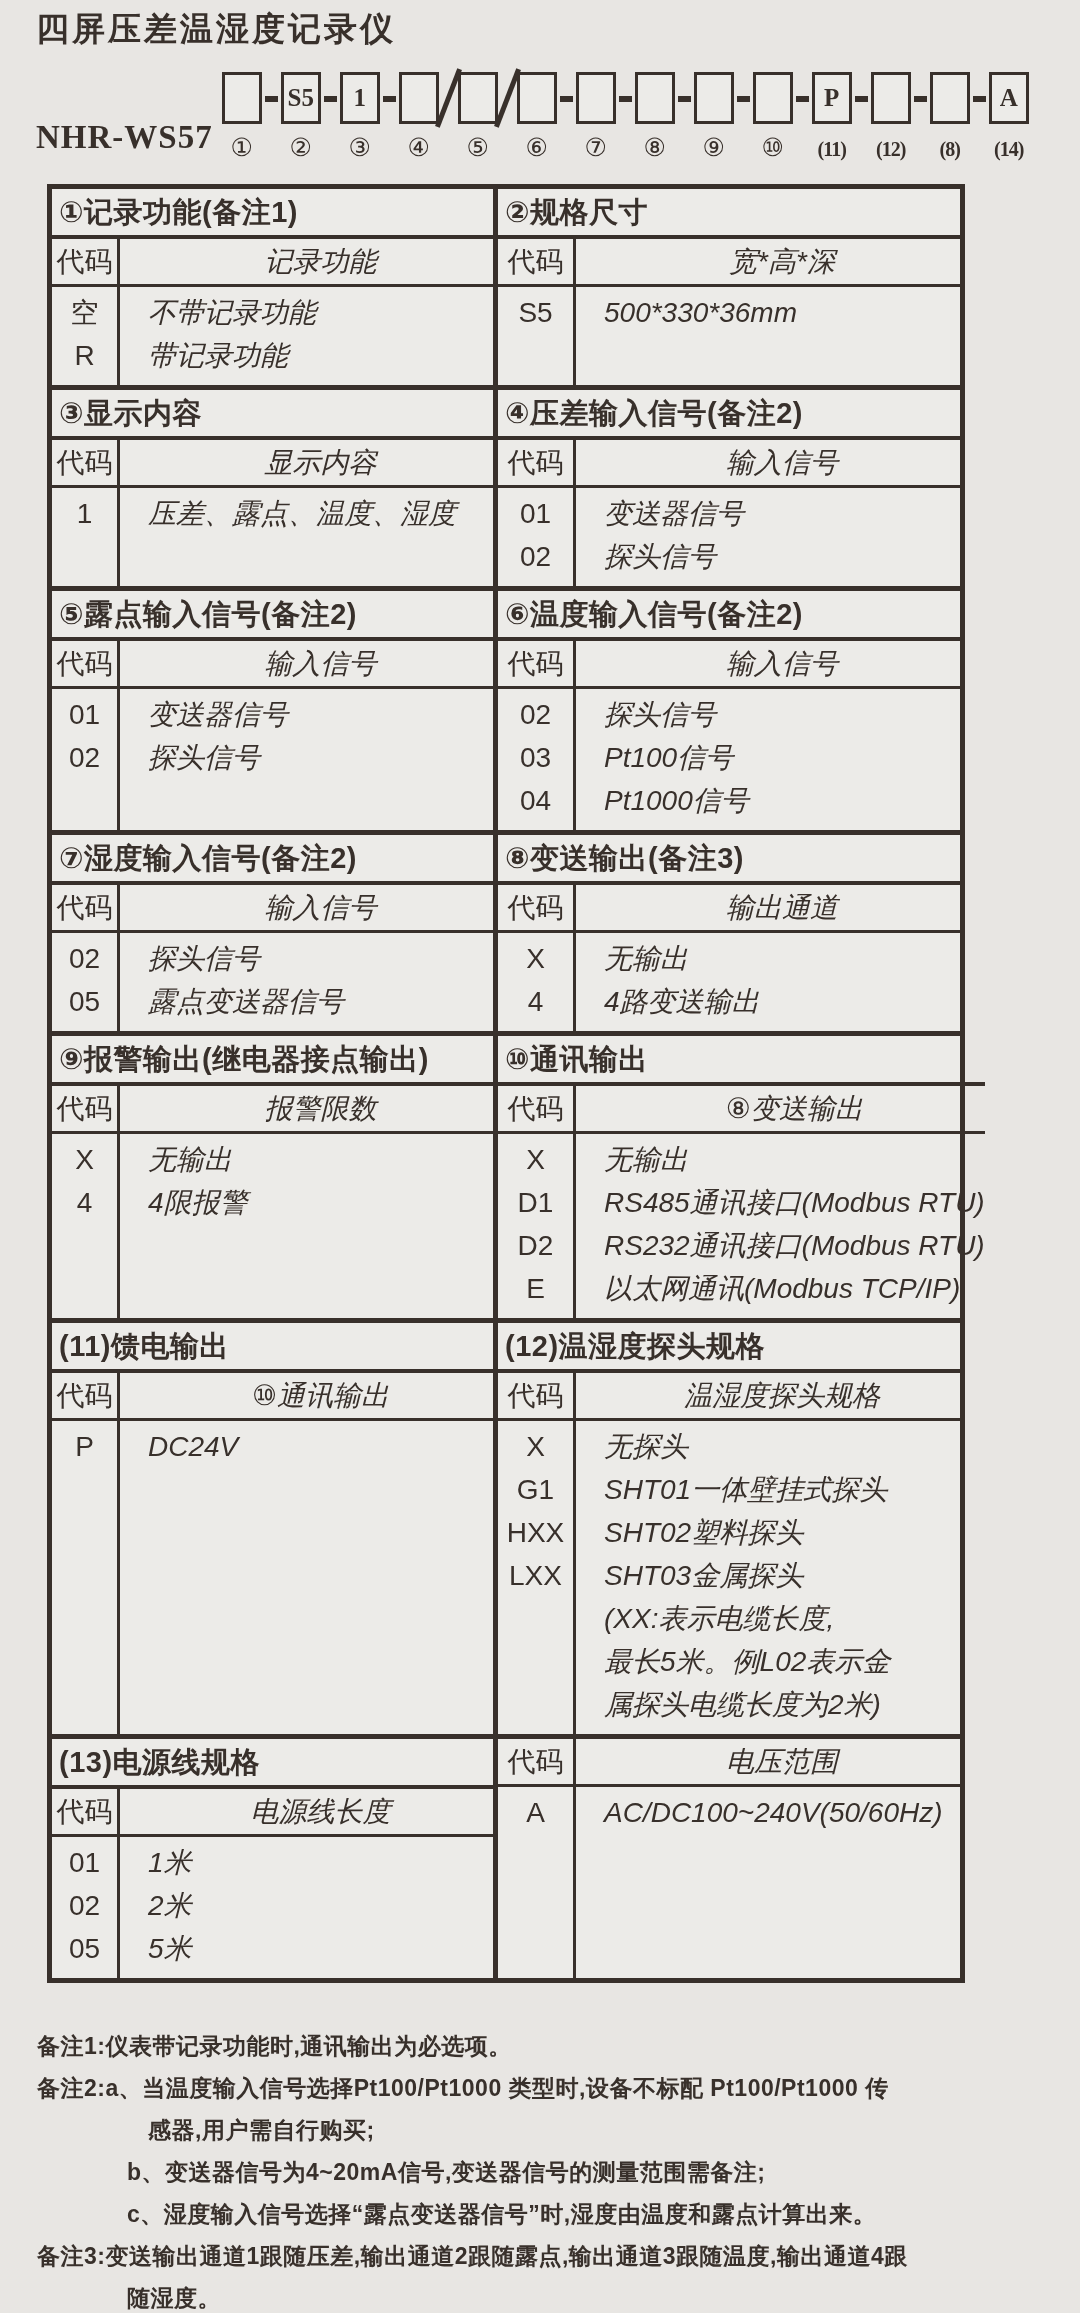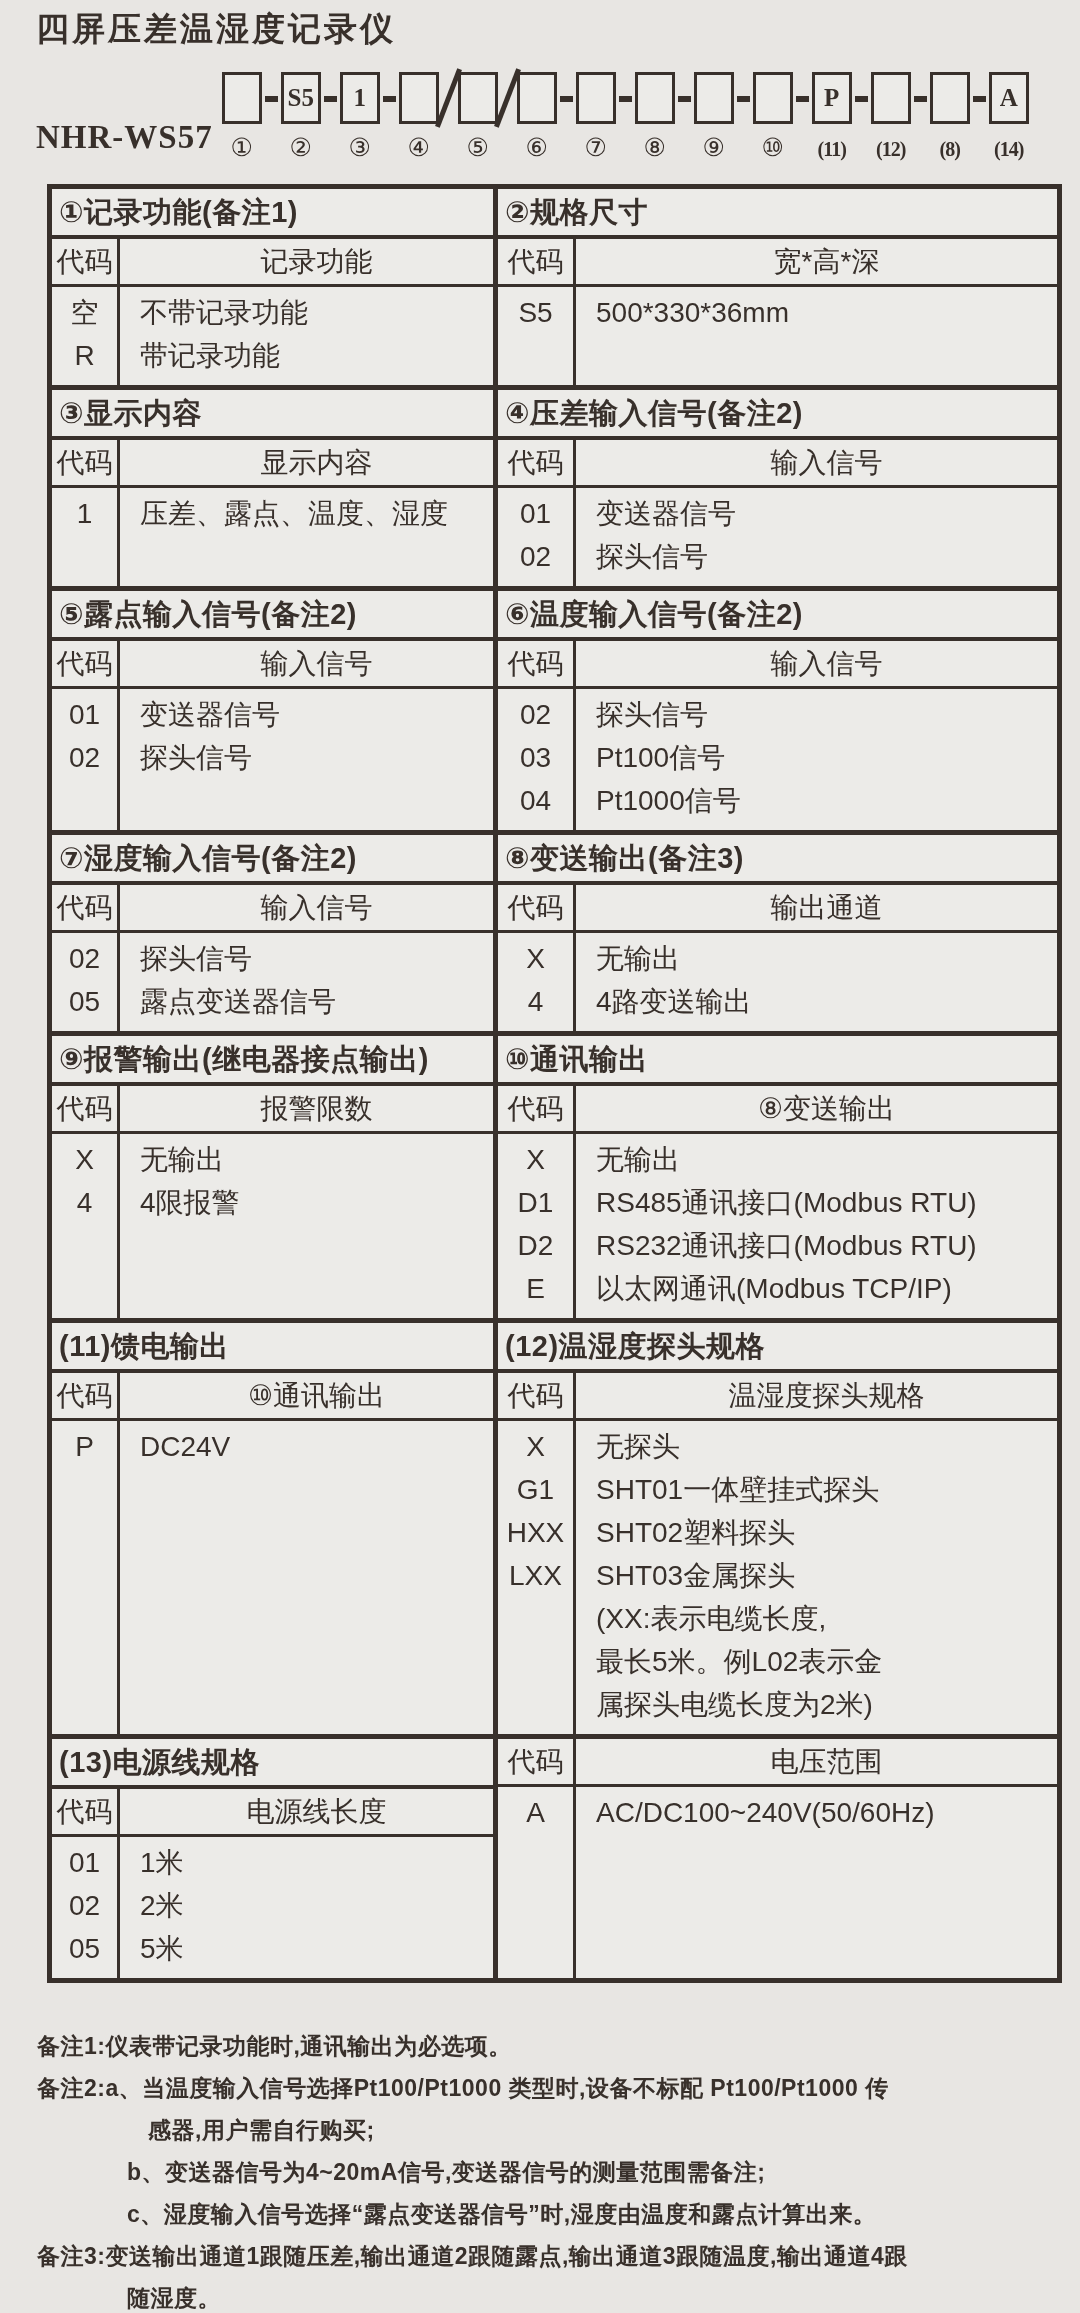--- a/index.html
+++ b/index.html
@@ -77,21 +77,21 @@
   .slash-sep {
     width: 5px;
     height: 62px;
     background: #38302b;
     margin: -5px 7px 0 7px;
     transform: rotate(21deg);
   }
 
   
   .order-table {
-    width: 1015px;
+    width: 918px;
     box-sizing: border-box;
     margin: 20px 0 0 47px;
     border: 5px solid #38302b;
     background: #ecebe8;
   }
   .pair {
     display: flex;
   }
   .pair + .pair {
     border-top: 5px solid #38302b;
@@ -140,22 +140,23 @@
     flex: none;
     box-sizing: border-box;
     border-right: 3px solid #38302b;
     text-align: center;
   }
   .sec.right .col-code {
     width: 78px;
   }
   .col-desc {
     flex: 1;
-    padding-left: 20px;
+    padding-left: 28px;
     overflow: hidden;
+    font-style: italic;
   }
   .sec-body .col-code,
   .sec-body .col-desc {
     padding-top: 4px;
     padding-bottom: 8px;
   }
   .line {
     height: 43px;
     line-height: 43px;
     white-space: nowrap;

